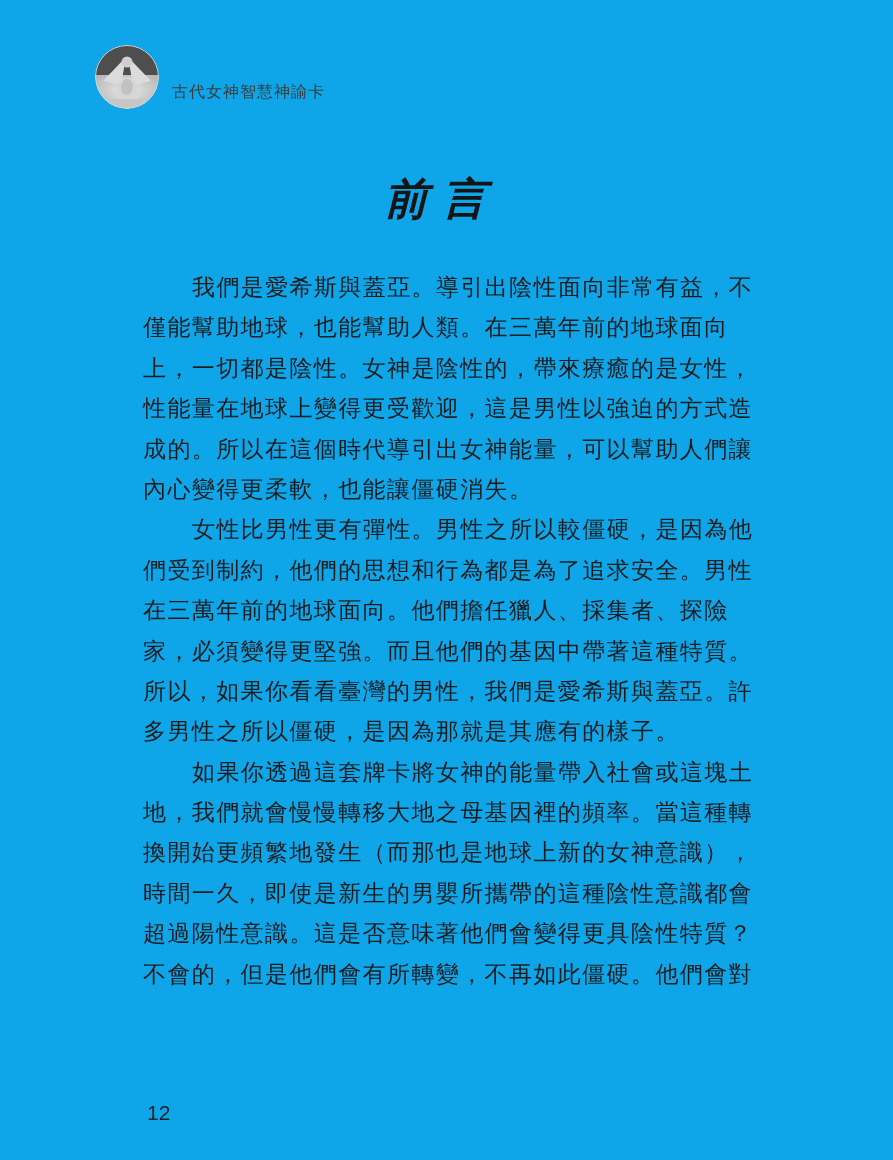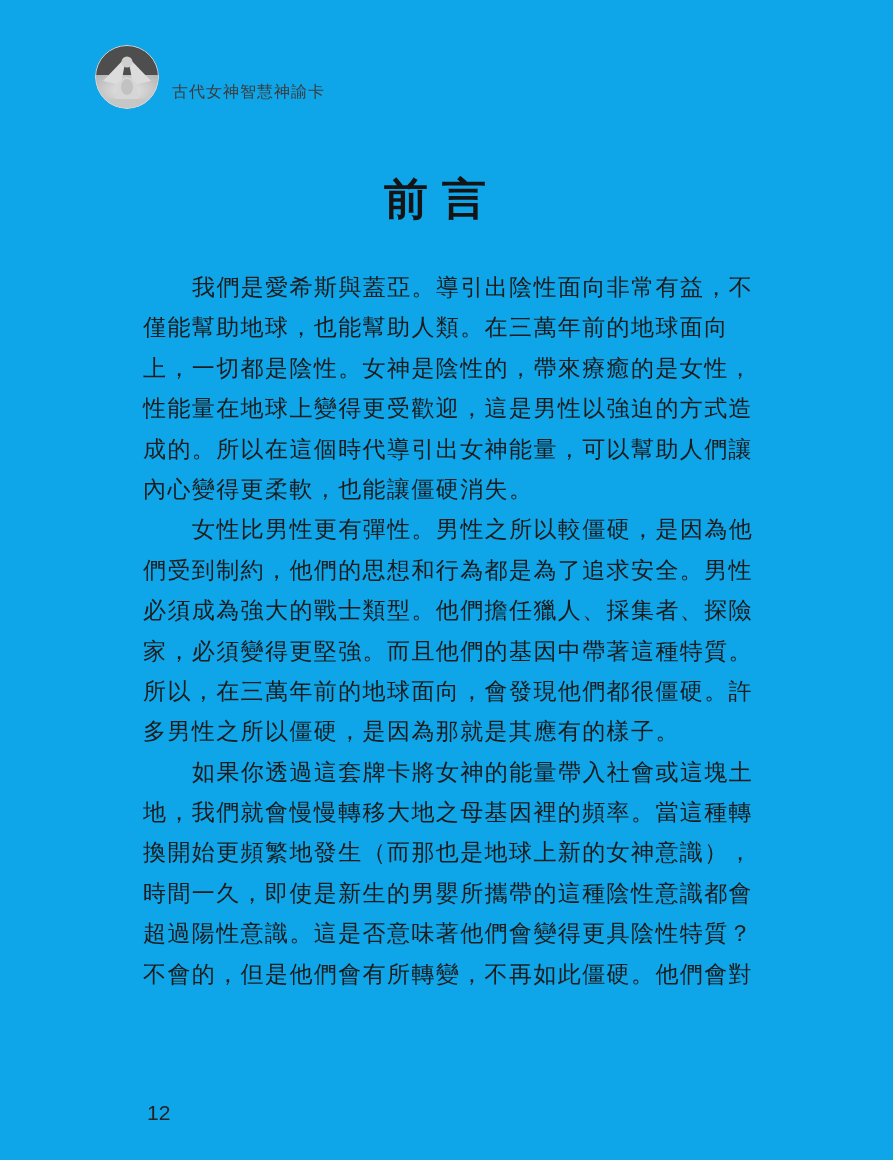--- a/index.html
+++ b/index.html
@@ -42,20 +42,21 @@
     position: absolute;
     left: 143px;
     top: 170px;
     width: 584px;
     text-align: center;
     font-size: 44px;
     font-weight: bold;
     letter-spacing: 14px;
     text-indent: 14px;
     color: #141414;
+    font-style: italic;
   }
 
   
   .body-text {
     position: absolute;
     left: 143px;
     top: 268px;
     width: 610px;
   }
   .line {
@@ -116,23 +117,23 @@
 
   <div class="body-text">
       <div class="line indent">我們是愛希斯與蓋亞。導引出陰性面向非常有益，不</div>
       <div class="line">僅能幫助地球，也能幫助人類。在三萬年前的地球面向</div>
       <div class="line">上，一切都是陰性。女神是陰性的，帶來療癒的是女性，</div>
       <div class="line">性能量在地球上變得更受歡迎，這是男性以強迫的方式造</div>
       <div class="line">成的。所以在這個時代導引出女神能量，可以幫助人們讓</div>
       <div class="line">內心變得更柔軟，也能讓僵硬消失。</div>
       <div class="line indent">女性比男性更有彈性。男性之所以較僵硬，是因為他</div>
       <div class="line">們受到制約，他們的思想和行為都是為了追求安全。男性</div>
-      <div class="line">必須成為強大的戰士類型。他們擔任獵人、採集者、探險</div>
+      <div class="line">在三萬年前的地球面向。他們擔任獵人、採集者、探險</div>
       <div class="line">家，必須變得更堅強。而且他們的基因中帶著這種特質。</div>
-      <div class="line">所以，在三萬年前的地球面向，會發現他們都很僵硬。許</div>
+      <div class="line">所以，如果你看看臺灣的男性，我們是愛希斯與蓋亞。許</div>
       <div class="line">多男性之所以僵硬，是因為那就是其應有的樣子。</div>
       <div class="line indent">如果你透過這套牌卡將女神的能量帶入社會或這塊土</div>
       <div class="line">地，我們就會慢慢轉移大地之母基因裡的頻率。當這種轉</div>
       <div class="line">換開始更頻繁地發生（而那也是地球上新的女神意識），</div>
       <div class="line">時間一久，即使是新生的男嬰所攜帶的這種陰性意識都會</div>
       <div class="line">超過陽性意識。這是否意味著他們會變得更具陰性特質？</div>
       <div class="line">不會的，但是他們會有所轉變，不再如此僵硬。他們會對</div>
     </div>
 
   <div class="page-number">12</div>

